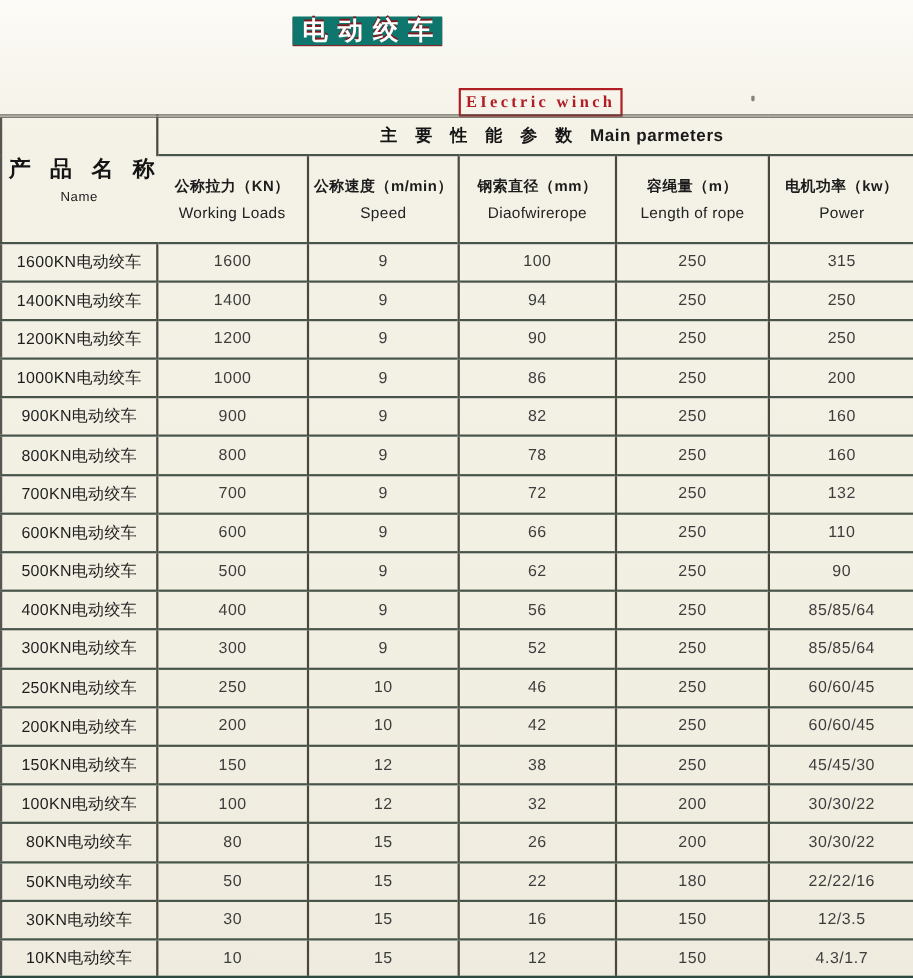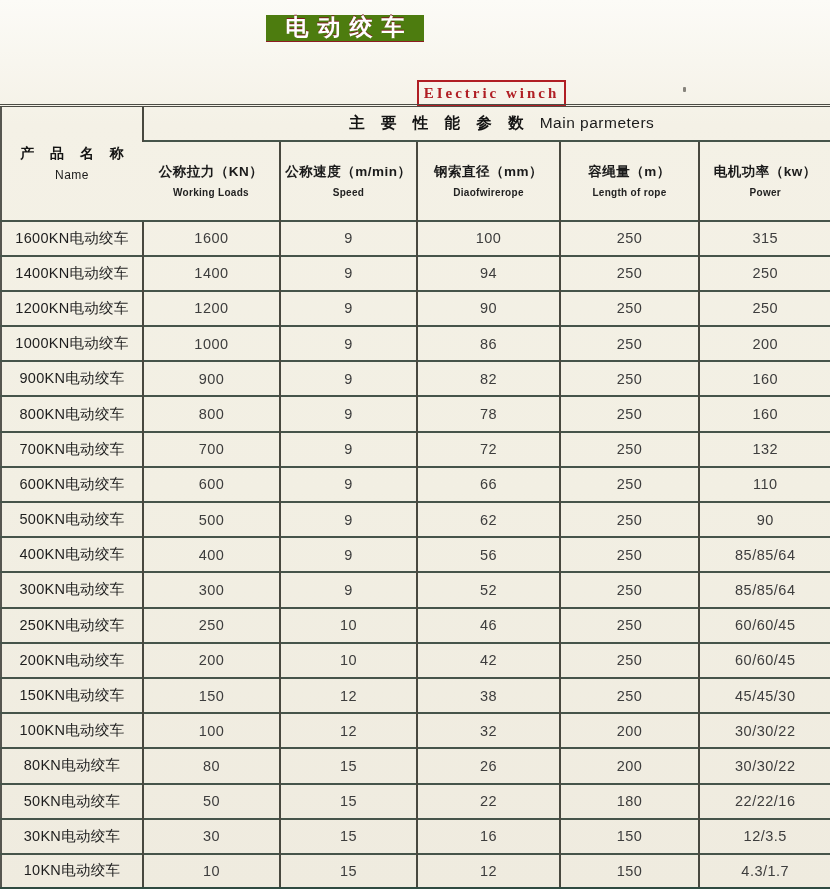--- a/index.html
+++ b/index.html
@@ -13,23 +13,23 @@
   body {
     position: relative;
     background: linear-gradient(180deg, #fcfbf7 0%, #f4f1e6 14%, #f2efe3 55%, #efebdf 100%);
   }
 
   
   .banner-bar {
     position: absolute;
     left: 266px;
     top: 15px;
-    width: 158px;
+    width: 136px;
     height: 26px;
-    background: #4d7c0f;
+    background: #0f766e;
     box-shadow: 0 1px 0 #8d1d21;
   }
   .banner-title {
     position: absolute;
     left: 0;
     top: -2px;
     width: 100%;
     height: 28px;
     line-height: 28px;
     text-align: center;
@@ -104,30 +104,30 @@
   tbody tr { height: 35.2px; }
 
   .main-header-zh {
     font-weight: bold;
     font-size: 15.5px;
     letter-spacing: 6px;
     color: #141414;
     margin-left: 29px;
   }
   .main-header-en {
-    font-weight: normal;
+    font-weight: bold;
     font-size: 15.5px;
     color: #1a1a1a;
     margin-left: 10px;
     letter-spacing: 0.5px;
   }
   .name-header-zh {
     display: block;
     font-weight: bold;
-    font-size: 14px;
+    font-size: 20px;
     letter-spacing: 6px;
     text-indent: 6px;
     color: #141414;
     margin-bottom: 5px;
   }
   .name-header-en {
     display: block;
     font-weight: normal;
     font-size: 12px;
     color: #1a1a1a;
@@ -136,22 +136,22 @@
   .col-header-zh {
     display: block;
     font-weight: bold;
     font-size: 13.5px;
     color: #1b1b1b;
     margin-bottom: 6px;
     letter-spacing: 0.5px;
   }
   .col-header-en {
     display: block;
-    font-weight: bold;
-    font-size: 10px;
+    font-weight: normal;
+    font-size: 14px;
     color: #222222;
     letter-spacing: 0.3px;
   }
   td.name-cell {
     font-weight: normal;
     font-size: 14.5px;
     color: #1e1e1e;
     letter-spacing: 0.3px;
   }
   td.value-cell {

